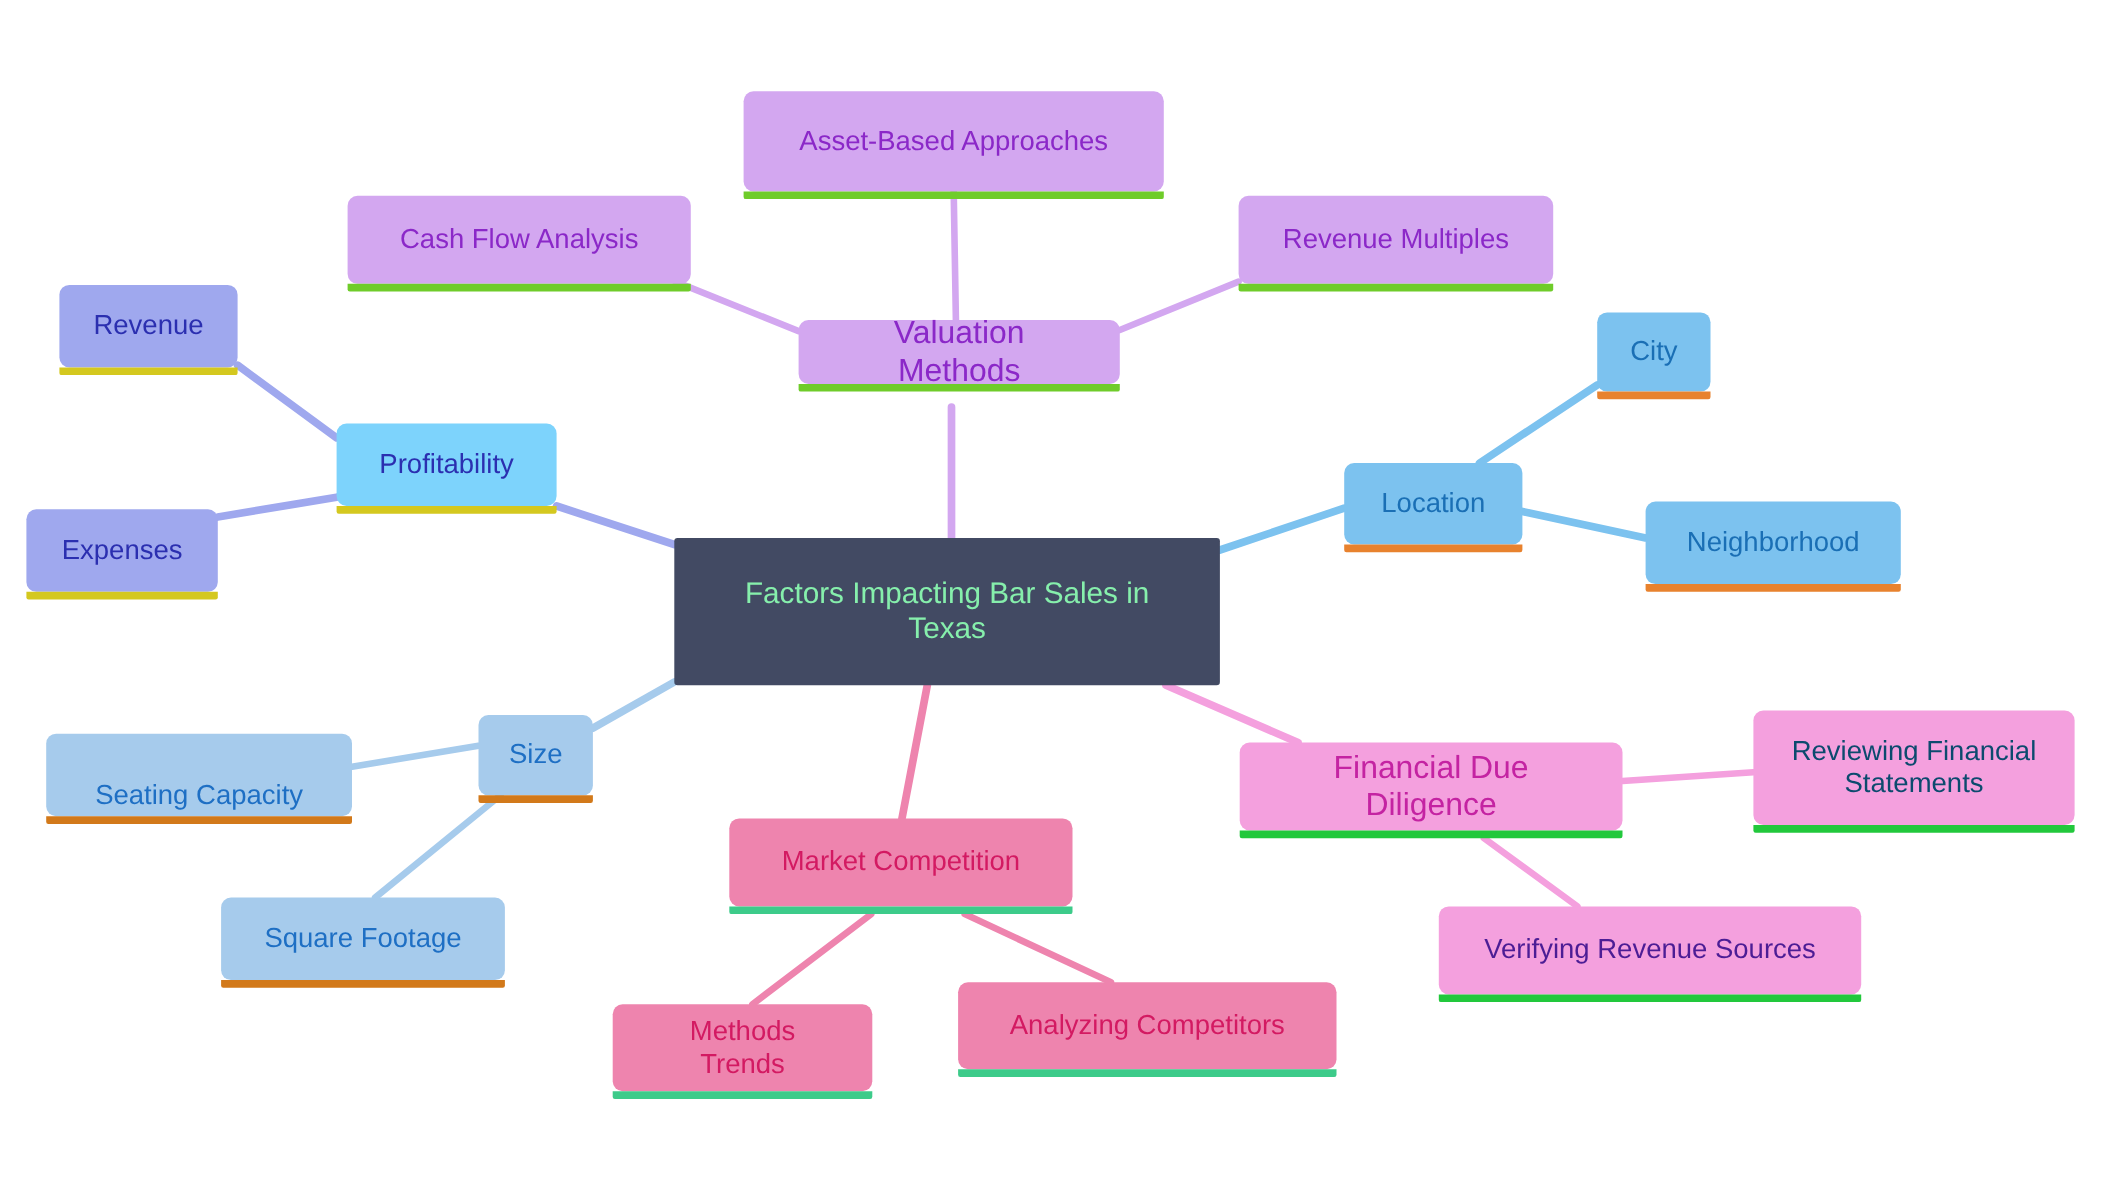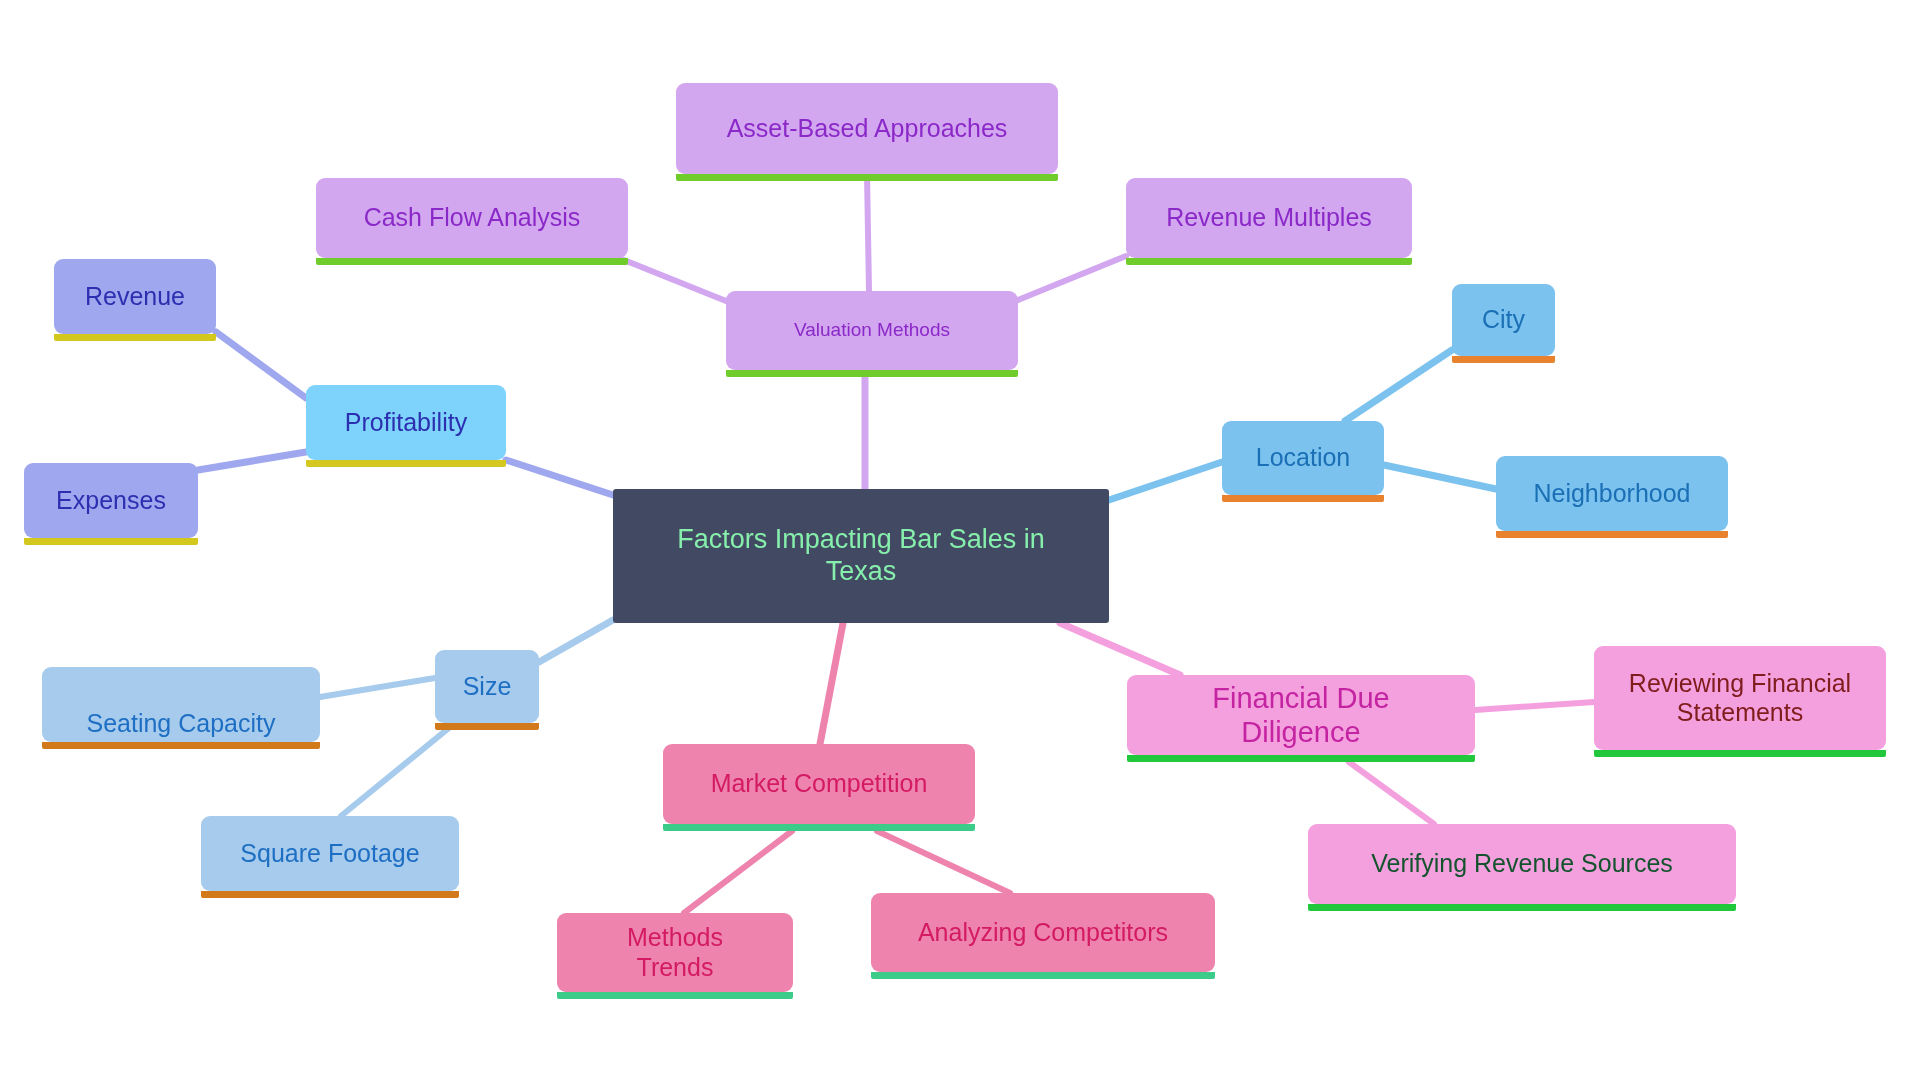--- a/index.html
+++ b/index.html
@@ -74,34 +74,34 @@
       <polyline points="455,723 341,816" fill="none" stroke="#A6CBEC" stroke-width="6" stroke-linecap="round" stroke-linejoin="round"></polyline>
       <polyline points="1060,623 1180,675" fill="none" stroke="#F4A0DE" stroke-width="7" stroke-linecap="round" stroke-linejoin="round"></polyline>
       <polyline points="1475,710 1594,702" fill="none" stroke="#F4A0DE" stroke-width="6" stroke-linecap="round" stroke-linejoin="round"></polyline>
       <polyline points="1349,762 1434,824" fill="none" stroke="#F4A0DE" stroke-width="6" stroke-linecap="round" stroke-linejoin="round"></polyline>
       <polyline points="843,623 820,744" fill="none" stroke="#EE84AE" stroke-width="7" stroke-linecap="round" stroke-linejoin="round"></polyline>
       <polyline points="792,831 684,913" fill="none" stroke="#EE84AE" stroke-width="6" stroke-linecap="round" stroke-linejoin="round"></polyline>
       <polyline points="877,831 1010,893" fill="none" stroke="#EE84AE" stroke-width="6" stroke-linecap="round" stroke-linejoin="round"></polyline>
     </svg>
   <div id="node-layer">
       <div class="node root-node" style="left: 613px; top: 489px; width: 496px; height: 134px; background: rgb(66, 74, 99); color: #86efac; font-size: 27px;"><span class="node-label">Factors Impacting Bar Sales in Texas</span></div>
-      <div class="node" style="left: 726px; top: 291px; width: 292px; height: 79px; background: rgb(211, 167, 240); color: rgb(139, 40, 200); font-size: 19px;"><span class="node-label">Valuation Methods</span><span class="underline" style="background: rgb(111, 204, 42);"></span></div>
+      <div class="node" style="left: 726px; top: 291px; width: 292px; height: 58px; background: rgb(211, 167, 240); color: rgb(139, 40, 200); font-size: 29px;"><span class="node-label">Valuation Methods</span><span class="underline" style="background: rgb(111, 204, 42);"></span></div>
       <div class="node" style="left: 676px; top: 83px; width: 382px; height: 91px; background: rgb(211, 167, 240); color: rgb(139, 40, 200); font-size: 25px;"><span class="node-label">Asset-Based Approaches</span><span class="underline" style="background: rgb(111, 204, 42);"></span></div>
       <div class="node" style="left: 316px; top: 178px; width: 312px; height: 80px; background: rgb(211, 167, 240); color: rgb(139, 40, 200); font-size: 25px;"><span class="node-label">Cash Flow Analysis</span><span class="underline" style="background: rgb(111, 204, 42);"></span></div>
       <div class="node" style="left: 1126px; top: 178px; width: 286px; height: 80px; background: rgb(211, 167, 240); color: rgb(139, 40, 200); font-size: 25px;"><span class="node-label">Revenue Multiples</span><span class="underline" style="background: rgb(111, 204, 42);"></span></div>
       <div class="node" style="left: 306px; top: 385px; width: 200px; height: 75px; background: #7dd3fc; color: rgb(43, 47, 176); font-size: 25px;"><span class="node-label">Profitability</span><span class="underline" style="background: rgb(212, 200, 31);"></span></div>
       <div class="node" style="left: 54px; top: 259px; width: 162px; height: 75px; background: rgb(159, 168, 238); color: rgb(43, 47, 176); font-size: 25px;"><span class="node-label">Revenue</span><span class="underline" style="background: rgb(212, 200, 31);"></span></div>
       <div class="node" style="left: 24px; top: 463px; width: 174px; height: 75px; background: rgb(159, 168, 238); color: rgb(43, 47, 176); font-size: 25px;"><span class="node-label">Expenses</span><span class="underline" style="background: rgb(212, 200, 31);"></span></div>
       <div class="node" style="left: 1222px; top: 421px; width: 162px; height: 74px; background: rgb(124, 194, 239); color: rgb(26, 111, 181); font-size: 25px;"><span class="node-label">Location</span><span class="underline" style="background: rgb(232, 130, 46);"></span></div>
       <div class="node" style="left: 1452px; top: 284px; width: 103px; height: 72px; background: rgb(124, 194, 239); color: rgb(26, 111, 181); font-size: 25px;"><span class="node-label">City</span><span class="underline" style="background: rgb(232, 130, 46);"></span></div>
       <div class="node" style="left: 1496px; top: 456px; width: 232px; height: 75px; background: rgb(124, 194, 239); color: rgb(26, 111, 181); font-size: 25px;"><span class="node-label">Neighborhood</span><span class="underline" style="background: rgb(232, 130, 46);"></span></div>
       <div class="node" style="left: 435px; top: 650px; width: 104px; height: 73px; background: rgb(166, 203, 236); color: rgb(30, 111, 196); font-size: 25px;"><span class="node-label">Size</span><span class="underline" style="background: rgb(210, 121, 26);"></span></div>
       <div class="node" style="left: 42px; top: 667px; width: 278px; height: 75px; background: rgb(166, 203, 236); color: rgb(30, 111, 196); font-size: 25px; align-items: flex-end;"><span class="node-label">Seating Capacity</span><span class="underline" style="background: rgb(210, 121, 26);"></span></div>
       <div class="node" style="left: 201px; top: 816px; width: 258px; height: 75px; background: rgb(166, 203, 236); color: rgb(30, 111, 196); font-size: 25px;"><span class="node-label">Square Footage</span><span class="underline" style="background: rgb(210, 121, 26);"></span></div>
       <div class="node" style="left: 1127px; top: 675px; width: 348px; height: 80px; background: rgb(244, 160, 222); color: rgb(196, 35, 162); font-size: 29px; align-items: center;"><span class="node-label">Financial Due Diligence</span><span class="underline" style="background: rgb(34, 200, 60);"></span></div>
-      <div class="node" style="left: 1594px; top: 646px; width: 292px; height: 104px; background: rgb(244, 160, 222); color: #7f1d1d; font-size: 25px;"><span class="node-label">Reviewing Financial
+      <div class="node" style="left: 1594px; top: 646px; width: 292px; height: 104px; background: rgb(244, 160, 222); color: #0c4a6e; font-size: 25px;"><span class="node-label">Reviewing Financial
 Statements</span><span class="underline" style="background: rgb(34, 200, 60);"></span></div>
-      <div class="node" style="left: 1308px; top: 824px; width: 428px; height: 80px; background: rgb(244, 160, 222); color: #14532d; font-size: 25px;"><span class="node-label">Verifying Revenue Sources</span><span class="underline" style="background: rgb(34, 200, 60);"></span></div>
+      <div class="node" style="left: 1308px; top: 824px; width: 384px; height: 80px; background: rgb(244, 160, 222); color: #4c1d95; font-size: 25px;"><span class="node-label">Verifying Revenue Sources</span><span class="underline" style="background: rgb(34, 200, 60);"></span></div>
       <div class="node" style="left: 663px; top: 744px; width: 312px; height: 80px; background: rgb(238, 132, 174); color: rgb(211, 26, 98); font-size: 25px;"><span class="node-label">Market Competition</span><span class="underline" style="background: rgb(61, 203, 138);"></span></div>
       <div class="node" style="left: 557px; top: 913px; width: 236px; height: 79px; background: rgb(238, 132, 174); color: rgb(211, 26, 98); font-size: 25px;"><span class="node-label">Methods Trends</span><span class="underline" style="background: rgb(61, 203, 138);"></span></div>
       <div class="node" style="left: 871px; top: 893px; width: 344px; height: 79px; background: rgb(238, 132, 174); color: rgb(211, 26, 98); font-size: 25px;"><span class="node-label">Analyzing Competitors</span><span class="underline" style="background: rgb(61, 203, 138);"></span></div>
     </div>
 </div>
 
 </body></html>

